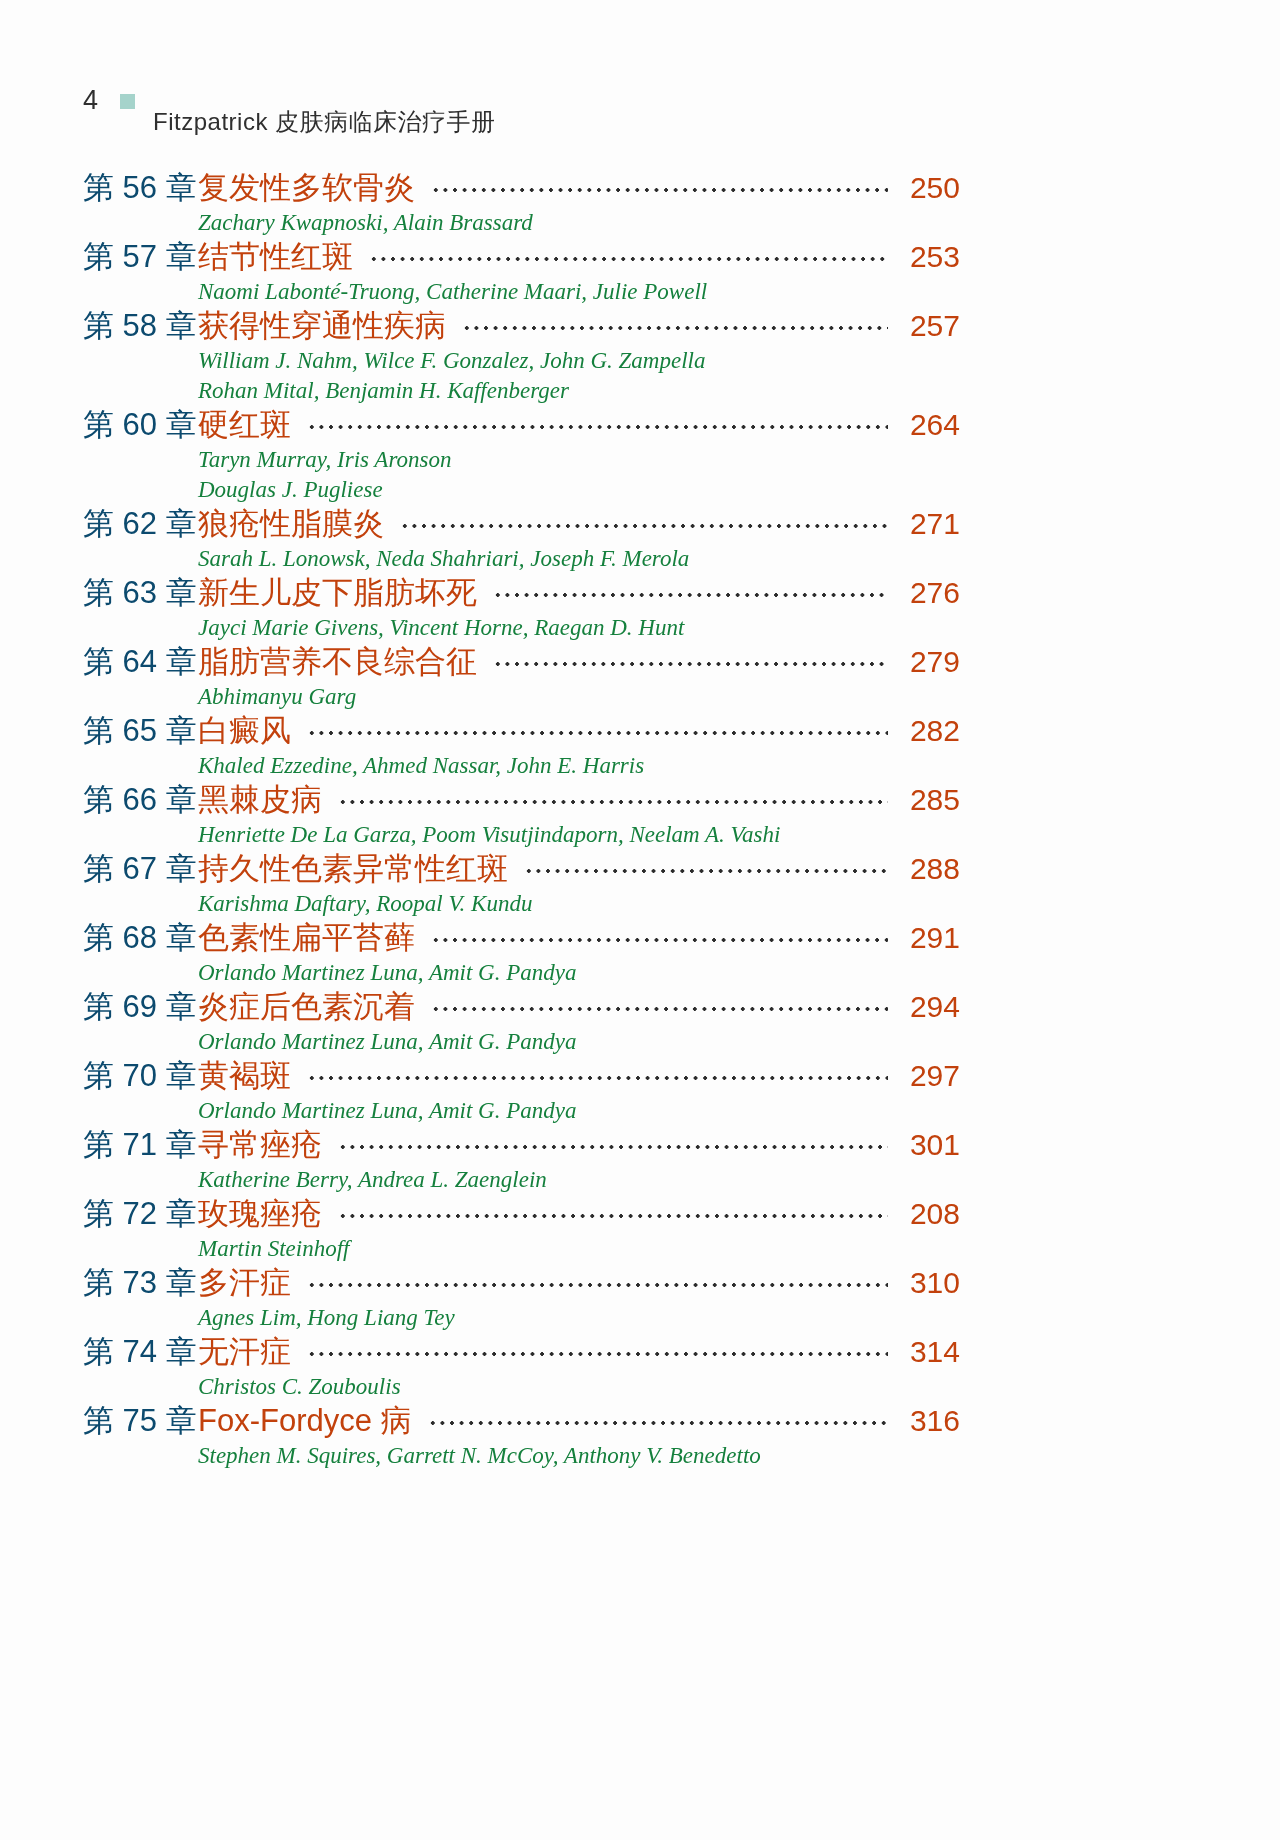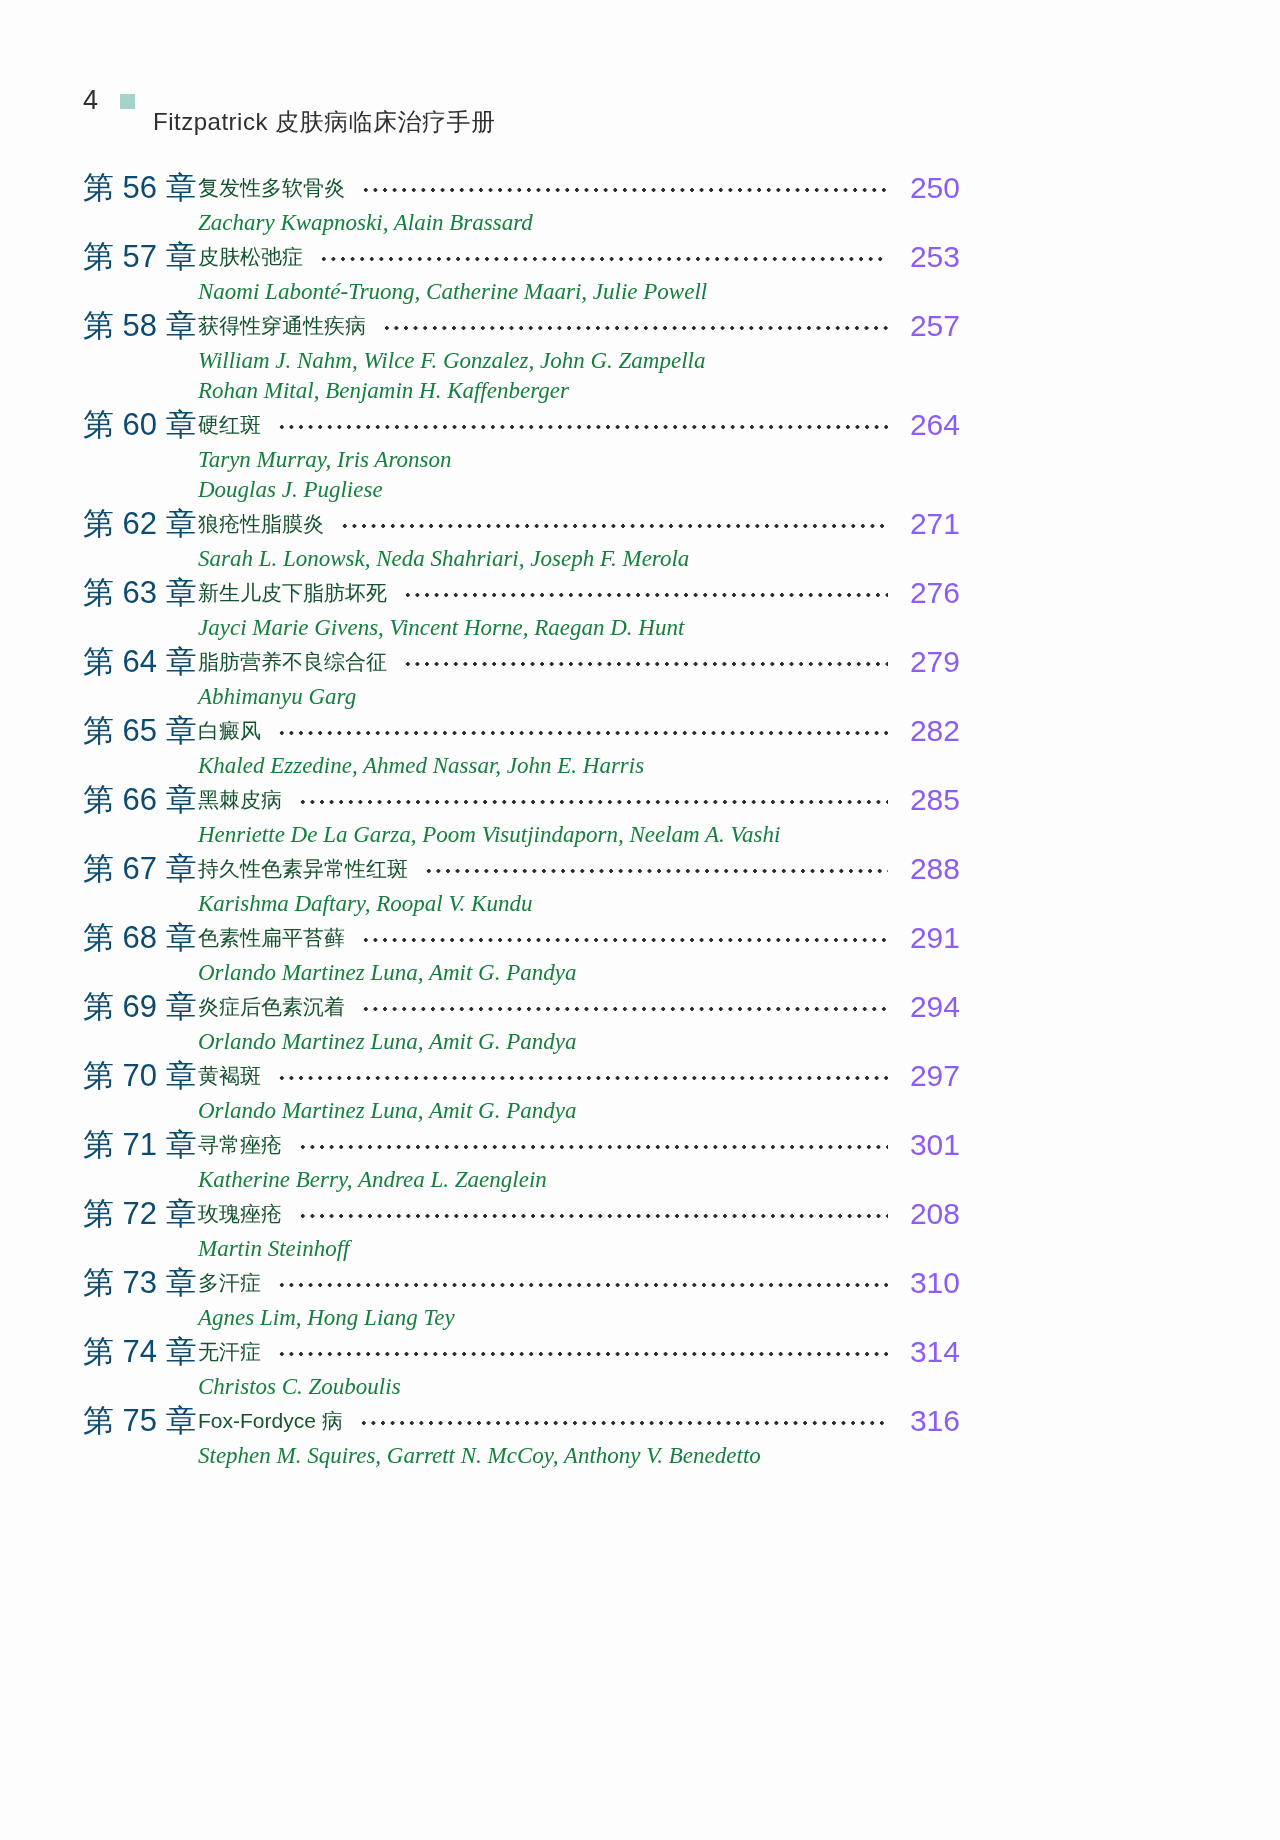--- a/index.html
+++ b/index.html
@@ -39,39 +39,39 @@
     align-items: center;
     line-height: 36px;
     white-space: nowrap;
   }
   .chap-label {
     flex: 0 0 115px;
     font-size: 31px;
     color: #0c4a6e;
   }
   .chap-title {
-    font-size: 21px;
-    color: #14532d;
+    font-size: 31px;
+    color: #c2410c;
     flex: 0 0 auto;
   }
   .dot-leader {
     flex: 1 1 auto;
     height: 10px;
     margin: 4px 16px 0 16px;
     background-image: radial-gradient(circle, #2b2b2b 1.6px, rgba(0,0,0,0) 1.8px);
     background-size: 9.6px 10px;
     background-position: left center;
     background-repeat: repeat-x;
   }
   .chap-page {
     flex: 0 0 auto;
     min-width: 56px;
     text-align: right;
     font-size: 30px;
-    color: #8b5cf6;
+    color: #c2410c;
   }
   .chap-authors {
     margin: 4px 0 0 115px;
     font-family: "Liberation Serif", "DejaVu Serif", serif;
     font-style: italic;
     font-size: 23px;
     line-height: 26px;
     color: #15803d;
     white-space: nowrap;
   }
@@ -95,21 +95,21 @@
           <span class="chap-title">复发性多软骨炎</span>
           <span class="dot-leader"></span>
           <span class="chap-page">250</span>
         </div>
         <div class="chap-authors">Zachary Kwapnoski, Alain Brassard</div>
       </section>
 
       <section class="entry">
         <div class="entry-row">
           <span class="chap-label">第 57 章</span>
-          <span class="chap-title">皮肤松弛症</span>
+          <span class="chap-title">结节性红斑</span>
           <span class="dot-leader"></span>
           <span class="chap-page">253</span>
         </div>
         <div class="chap-authors">Naomi Labonté-Truong, Catherine Maari, Julie Powell</div>
       </section>
 
       <section class="entry">
         <div class="entry-row">
           <span class="chap-label">第 58 章</span>
           <span class="chap-title">获得性穿通性疾病</span>

